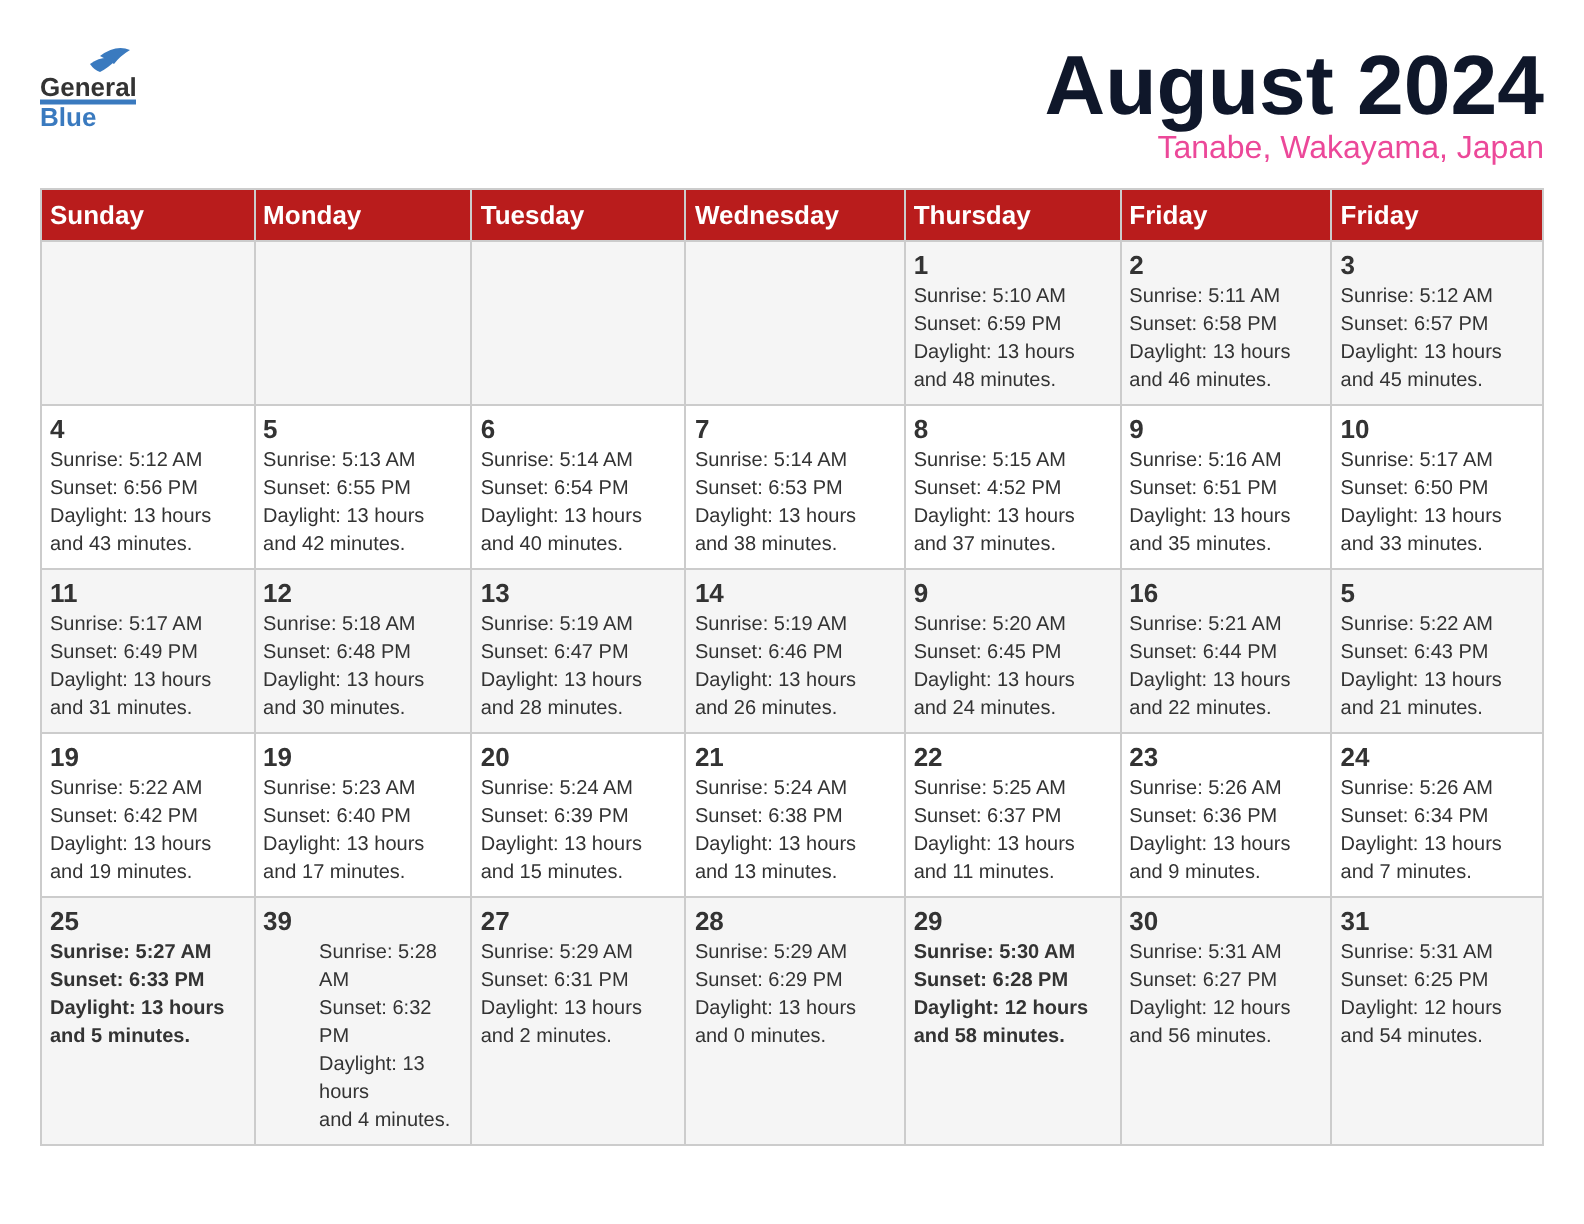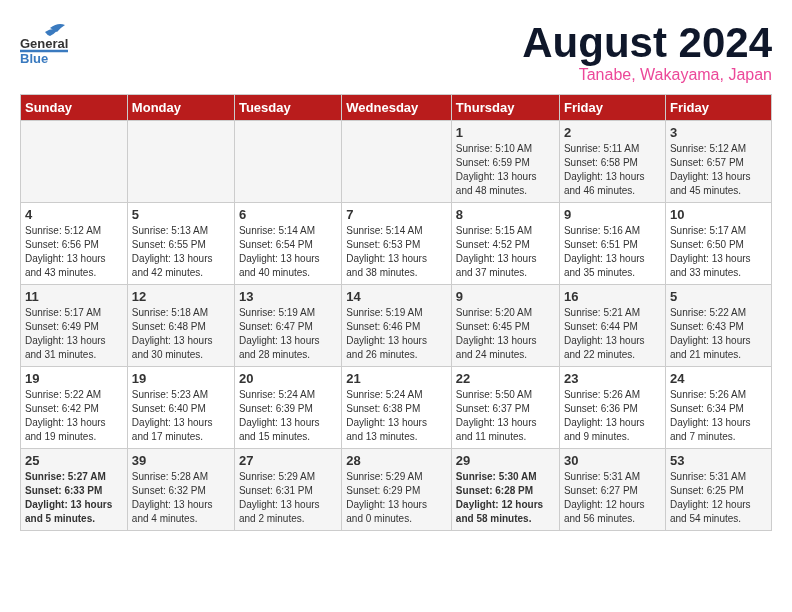--- a/index.html
+++ b/index.html
@@ -268,21 +268,21 @@
         </td>
         <td>
           <span class="day-number">21</span>
           <div class="day-info" style="white-space: pre-line;">Sunrise: 5:24 AM
 Sunset: 6:38 PM
 Daylight: 13 hours
 and 13 minutes.</div>
         </td>
         <td>
           <span class="day-number">22</span>
-          <div class="day-info" style="white-space: pre-line;">Sunrise: 5:50 AM
+          <div class="day-info" style="white-space: pre-line;">Sunrise: 5:25 AM
 Sunset: 6:37 PM
 Daylight: 13 hours
 and 11 minutes.</div>
         </td>
         <td>
           <span class="day-number">23</span>
           <div class="day-info" style="white-space: pre-line;">Sunrise: 5:26 AM
 Sunset: 6:36 PM
 Daylight: 13 hours
 and 9 minutes.</div>
@@ -298,21 +298,21 @@
       <tr>
         <td>
           <span class="day-number">25</span>
           <div class="day-info" style="white-space: pre-line; font-weight: bold;">Sunrise: 5:27 AM
 Sunset: 6:33 PM
 Daylight: 13 hours
 and 5 minutes.</div>
         </td>
         <td>
           <span class="day-number">39</span>
-          <div class="day-info" style="white-space: pre-line;">Sunrise: 5:28 AM
+          <div class="day-info" style="white-space: pre-line; margin-left: 28px;">Sunrise: 5:28 AM
 Sunset: 6:32 PM
 Daylight: 13 hours
 and 4 minutes.</div>
         </td>
         <td>
           <span class="day-number">27</span>
           <div class="day-info" style="white-space: pre-line;">Sunrise: 5:29 AM
 Sunset: 6:31 PM
 Daylight: 13 hours
 and 2 minutes.</div>
@@ -332,21 +332,21 @@
 and 58 minutes.</div>
         </td>
         <td>
           <span class="day-number">30</span>
           <div class="day-info" style="white-space: pre-line;">Sunrise: 5:31 AM
 Sunset: 6:27 PM
 Daylight: 12 hours
 and 56 minutes.</div>
         </td>
         <td>
-          <span class="day-number">53</span>
+          <span class="day-number">31</span>
           <div class="day-info" style="white-space: pre-line;">Sunrise: 5:31 AM
 Sunset: 6:25 PM
 Daylight: 12 hours
 and 54 minutes.</div>
         </td>
       </tr>
     </tbody>
 </table>
 
 </body></html>

